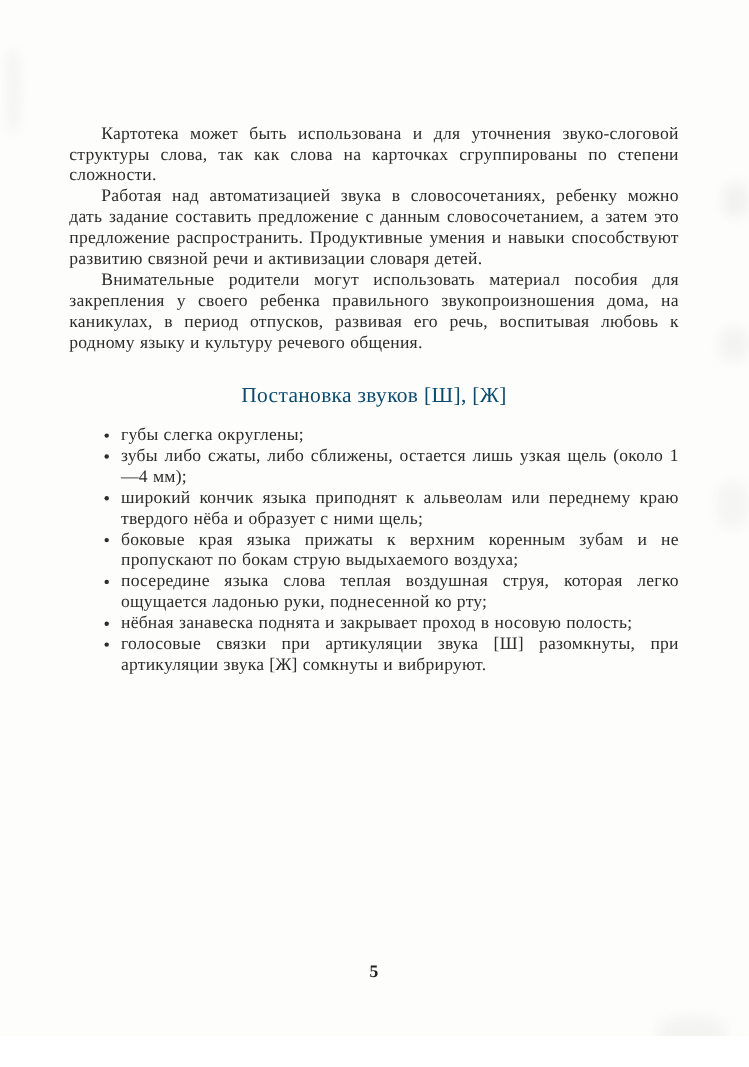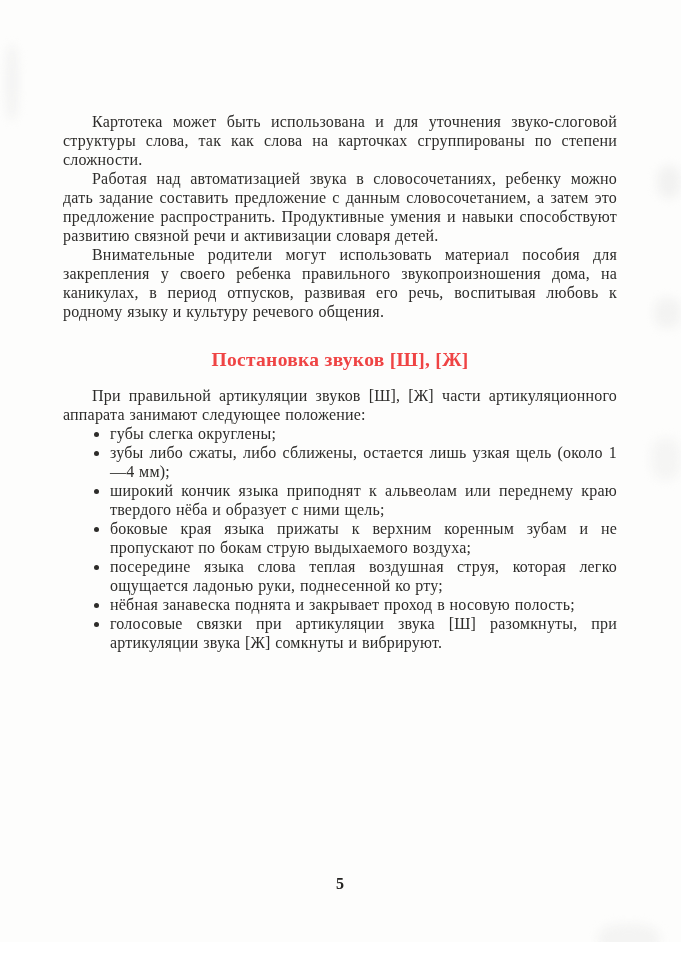--- a/index.html
+++ b/index.html
@@ -28,23 +28,23 @@
     line-height: 19px;
     letter-spacing: 0.2px;
     word-spacing: 0.5px;
     text-align: justify;
     text-indent: 29px;
   }
   .heading {
     margin: 26px 0 13px 0;
     font-size: 19.5px;
     line-height: 26px;
-    font-weight: bold;
+    font-weight: normal;
     text-align: center;
-    color: #ef4444;
+    color: #0c4a6e;
     letter-spacing: 0.3px;
   }
   .bullets {
     margin: 0;
     padding: 0 0 0 47px;
     list-style: disc outside;
     font-family: Liberation Serif, serif;
   }
   .bullets li {
     font-size: 16px;
@@ -85,21 +85,20 @@
 <div class="page">
 
   <div class="content">
 
     <p class="para">Картотека может быть использована и для уточнения звуко-слоговой структуры слова, так как слова на карточках сгруппированы по степени сложности.</p>
     <p class="para">Работая над автоматизацией звука в словосочетаниях, ребенку можно дать задание составить предложение с данным словосочетанием, а затем это предложение распространить. Продуктивные умения и навыки способствуют развитию связной речи и активизации словаря детей.</p>
     <p class="para">Внимательные родители могут использовать материал пособия для закрепления у своего ребенка правильного звукопроизношения дома, на каникулах, в период отпусков, развивая его речь, воспитывая любовь к родному языку и культуру речевого общения.</p>
 
     <h1 class="heading">Постановка звуков [Ш], [Ж]</h1>
 
-    <p class="para">При правильной артикуляции звуков [Ш], [Ж] части артикуляционного аппарата занимают следующее положение:</p>
 
     <ul class="bullets">
       <li>губы слегка округлены;</li>
       <li>зубы либо сжаты, либо сближены, остается лишь узкая щель (около 1—4 мм);</li>
       <li>широкий кончик языка приподнят к альвеолам или переднему краю твердого нёба и образует с ними щель;</li>
       <li>боковые края языка прижаты к верхним коренным зубам и не пропускают по бокам струю выдыхаемого воздуха;</li>
       <li>посередине языка слова теплая воздушная струя, которая легко ощущается ладонью руки, поднесенной ко рту;</li>
       <li>нёбная занавеска поднята и закрывает проход в носовую полость;</li>
       <li>голосовые связки при артикуляции звука [Ш] разомкнуты, при артикуляции звука [Ж] сомкнуты и вибрируют.</li>
     </ul>

